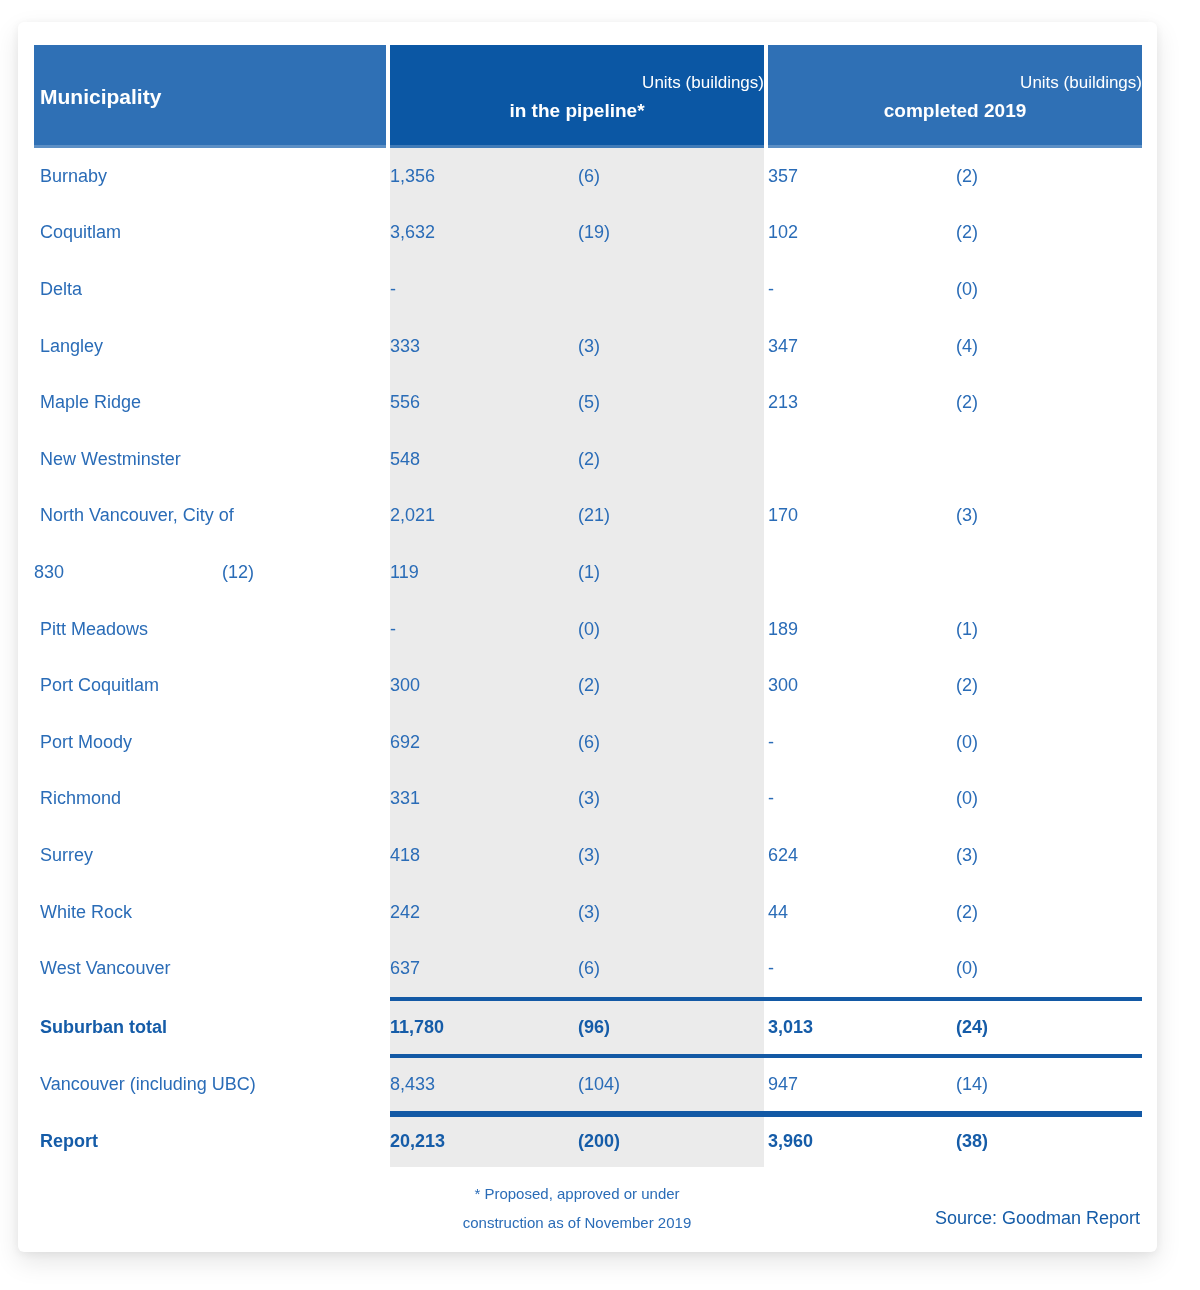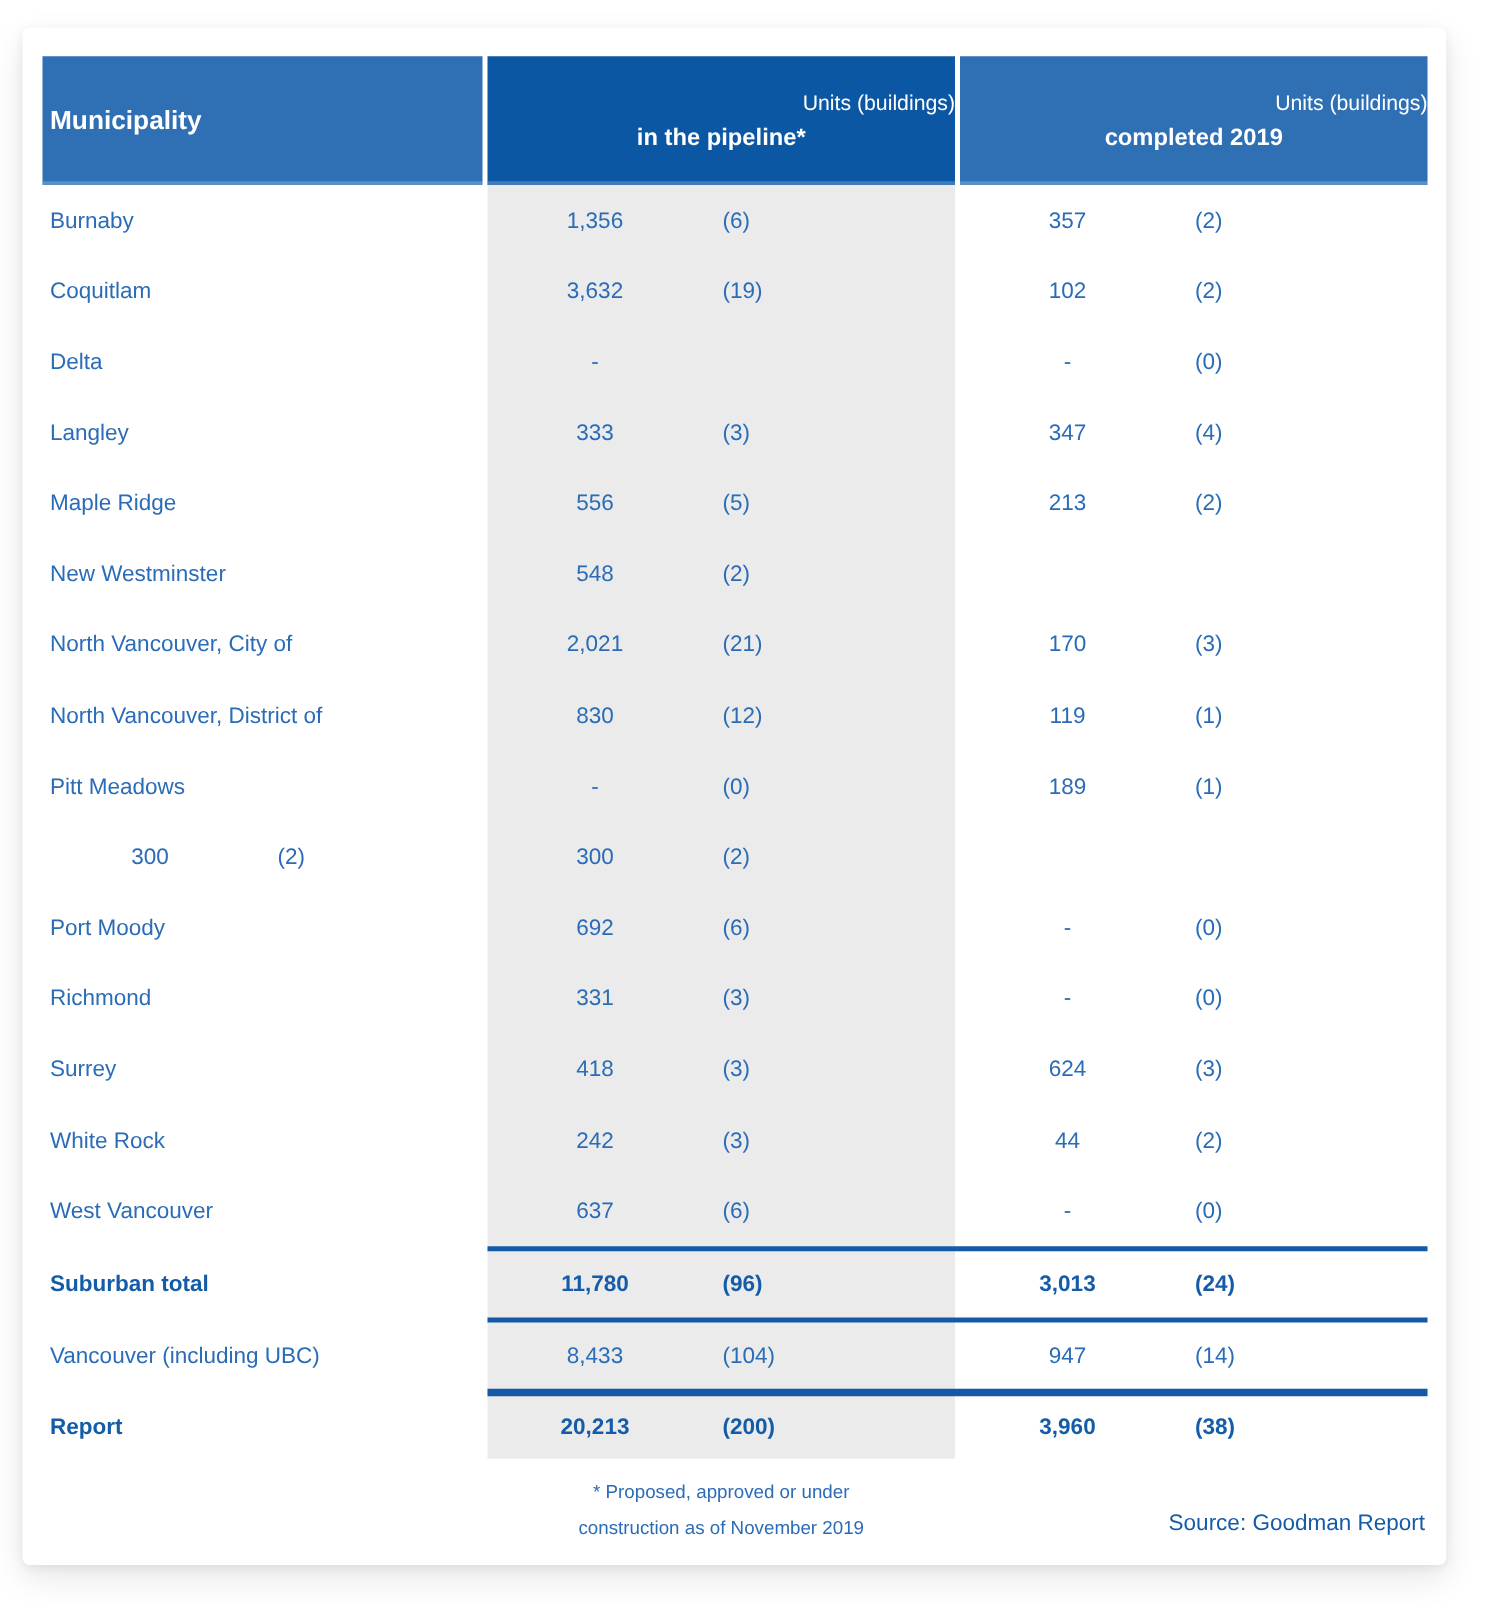--- a/index.html
+++ b/index.html
@@ -45,21 +45,21 @@
   .row{
     position:relative;display:grid;grid-template-columns:352px 374px 374px;
     column-gap:4px;align-items:center;height:56.6px;
     color:var(--text_blue);font-size:18px;
   }
   .row-sub{height:53px;}
   .row-last{height:50px;}
   .row-bold{font-weight:700;color:var(--text_bold_blue);}
   .c-name{padding-left:6px;white-space:nowrap;}
   .c-num{display:grid;grid-template-columns:172px auto;column-gap:16px;}
-  .c-num .units{text-align:center;white-space:nowrap;}
+  .c-num .units{text-align:left;white-space:nowrap;}
   .c-num .bld{text-align:left;white-space:nowrap;}
   .rule{
     position:relative;height:4px;background:var(--rule_blue);
     margin-left:356px;width:752px;
   }
   .rule-thick{height:6px;}
   
   .tfoot{position:relative;height:85px;}
   .footnote{
     position:absolute;left:356px;top:12px;width:374px;text-align:center;
@@ -158,21 +158,20 @@
     <div class="c-num">
       <span class="units">2,021</span>
       <span class="bld">(21)</span>
     </div>
     <div class="c-num">
       <span class="units">170</span>
       <span class="bld">(3)</span>
     </div>
   </div>
         <div class="row">
-    <div class="c-name">North Vancouver, District of</div>
     <div class="c-num">
       <span class="units">830</span>
       <span class="bld">(12)</span>
     </div>
     <div class="c-num">
       <span class="units">119</span>
       <span class="bld">(1)</span>
     </div>
   </div>
         <div class="row">
@@ -180,20 +179,21 @@
     <div class="c-num">
       <span class="units">-</span>
       <span class="bld">(0)</span>
     </div>
     <div class="c-num">
       <span class="units">189</span>
       <span class="bld">(1)</span>
     </div>
   </div>
         <div class="row">
+    <div class="c-name">Port Coquitlam</div>
     <div class="c-num">
       <span class="units">300</span>
       <span class="bld">(2)</span>
     </div>
     <div class="c-num">
       <span class="units">300</span>
       <span class="bld">(2)</span>
     </div>
   </div>
         <div class="row">

